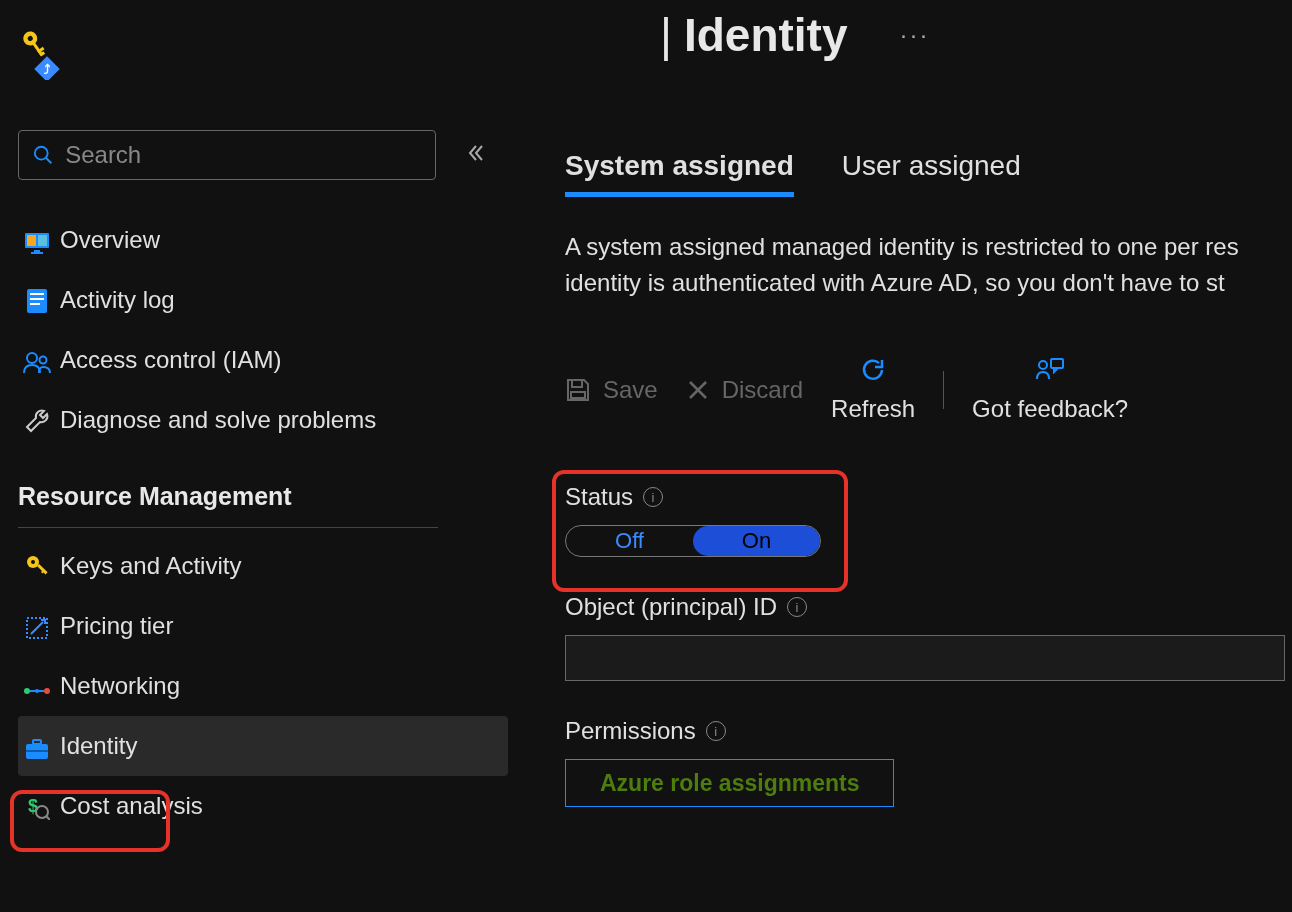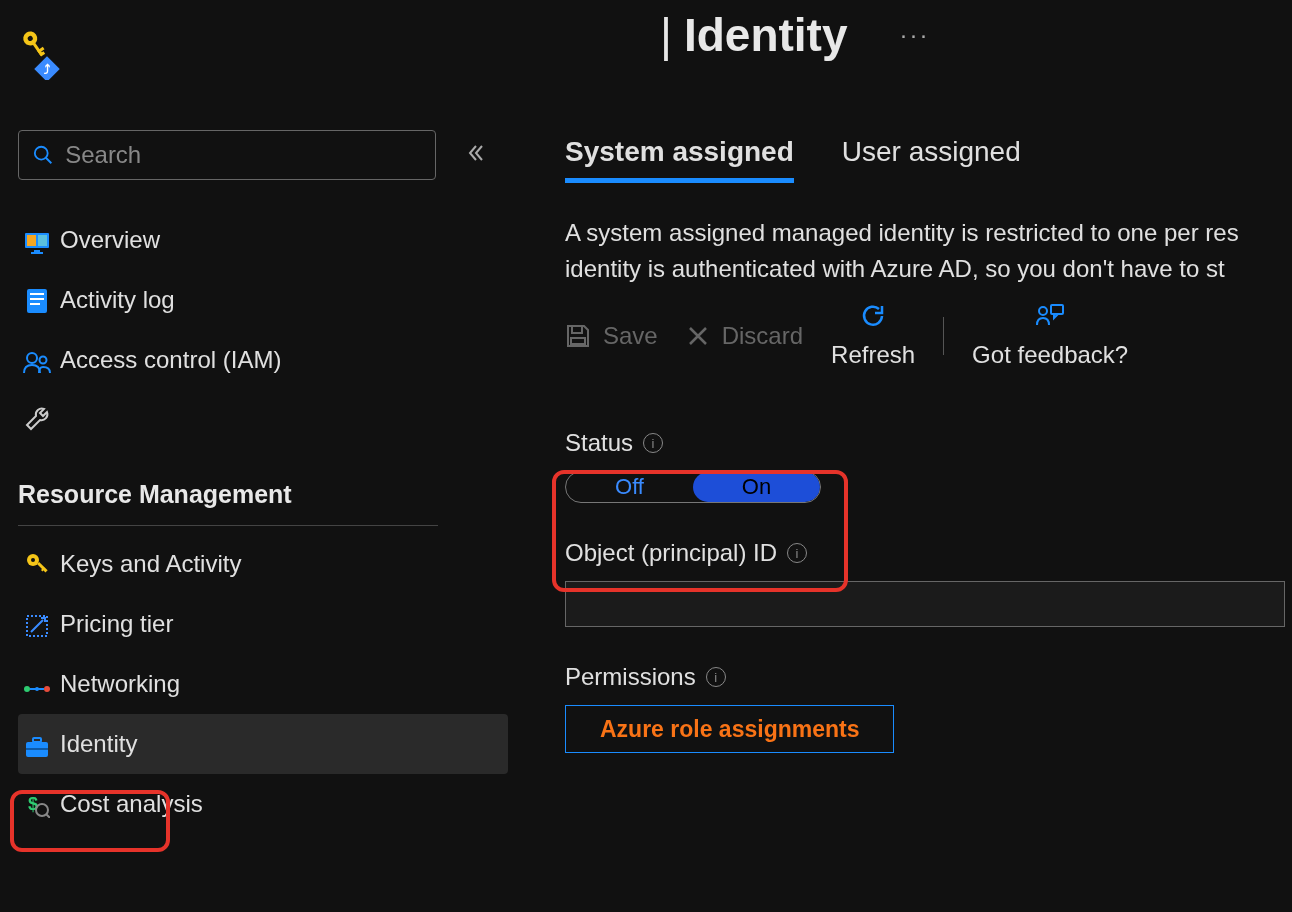--- a/index.html
+++ b/index.html
@@ -118,21 +118,21 @@
   }
   .highlight-status {
     left: 552px;
     top: 470px;
     width: 296px;
     height: 122px;
   }
   .main {
     position: absolute;
     left: 565px;
-    top: 136px;
+    top: 150px;
     right: 0;
   }
   .tabs {
     display: flex;
     gap: 48px;
     margin-bottom: 32px;
   }
   .tab {
     font-size: 28px;
     color: #e0e0e0;
@@ -140,21 +140,21 @@
     cursor: pointer;
   }
   .tab.active {
     font-weight: 600;
     border-bottom: 5px solid #1a8cff;
   }
   .description {
     font-size: 24px;
     color: #e0e0e0;
     line-height: 1.5;
-    margin-bottom: 16px;
+    margin-bottom: 56px;
     white-space: nowrap;
     overflow: hidden;
   }
   .toolbar {
     display: flex;
     align-items: center;
     gap: 28px;
     font-size: 24px;
     margin-bottom: 60px;
   }
@@ -207,21 +207,21 @@
     background: #1b1b1b;
     margin-bottom: 36px;
   }
   .outline-btn {
     display: inline-flex;
     align-items: center;
     justify-content: center;
     height: 48px;
     padding: 0 34px;
     border: 1.5px solid #1a8cff;
-    color: #f97316;
+    color: #4d7c0f;
     font-size: 23px;
     font-weight: 600;
     cursor: pointer;
   }
 </style>
 </head>
 <body>
 
 <div class="header-icon">
   <svg width="44" height="52" viewBox="0 0 44 52">
@@ -296,20 +296,21 @@
     <span>Access control (IAM)</span>
   </div>
 
 
   <div class="nav-item">
     <span class="icon-slot">
       <svg width="26" height="26" viewBox="0 0 26 26">
           <path d="M20 3 a6 6 0 0 0 -8 7 L3 19 l4 4 L16 14 a6 6 0 0 0 7 -8 l-4 4 -3 -3 z" fill="none" stroke="#ccc" stroke-width="2"></path>
         </svg>
     </span>
+    <span>Diagnose and solve problems</span>
   </div>
 
   <div class="section-header">Resource Management</div>
   <hr class="section-divider">
 
   <div class="nav-item">
     <span class="icon-slot">
       <svg width="24" height="26" viewBox="0 0 24 26">
           <circle cx="8" cy="8" r="6" fill="#f5c518"></circle>
           <circle cx="8" cy="8" r="2" fill="#111"></circle>

